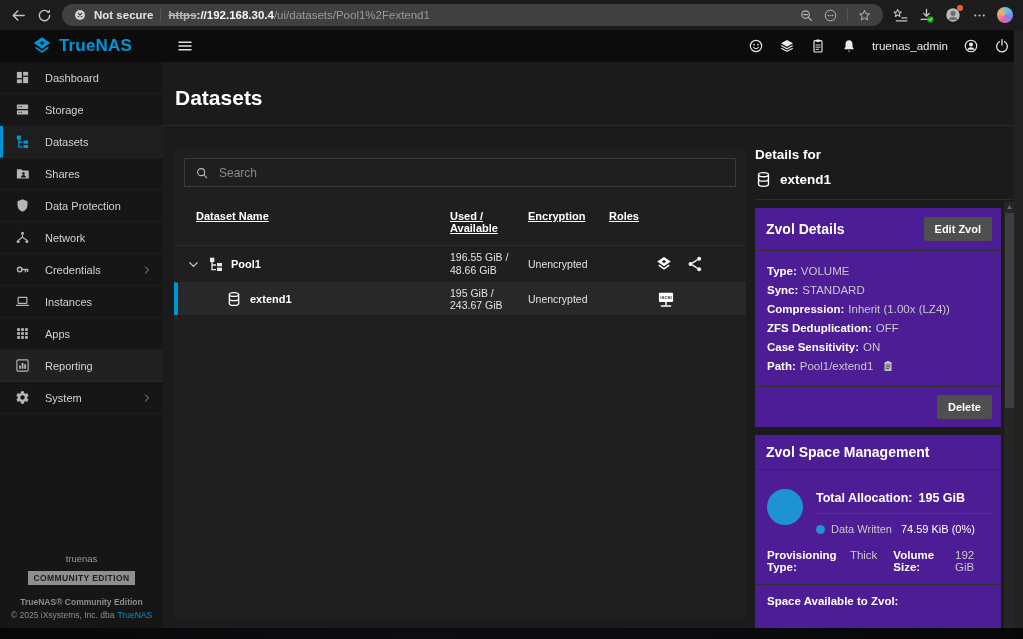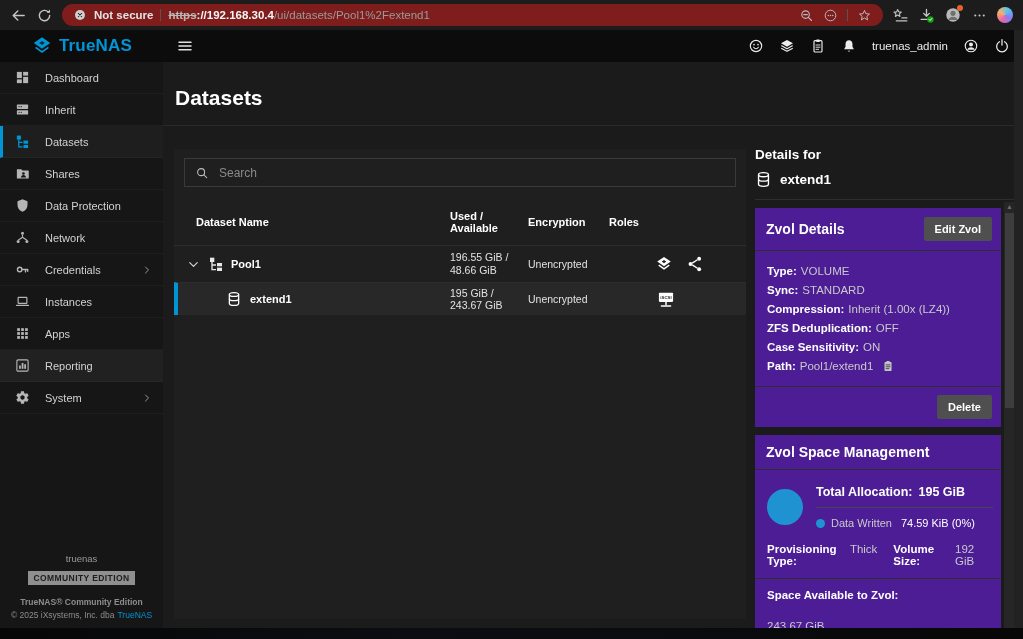--- a/index.html
+++ b/index.html
@@ -4,21 +4,21 @@
 <style>
   * { margin:0; padding:0; box-sizing:border-box; }
   html,body { background:#000; }
   body { font-family:"Liberation Sans", sans-serif; }
   #screen { position:relative; width:1023px; height:639px; background:#1b1b1b; overflow:hidden; }
 
   
   .browser-bar { position:absolute; top:0; left:0; right:0; height:30px; background:#1c1c1c;
     display:flex; align-items:center; padding:0 10px; gap:9px; }
   .bicon { width:17px; height:17px; color:#c4c4c4; flex:none; display:block; }
-  .url-pill { flex:1; height:22px; background:#7f1d1d; border-radius:12px; display:flex;
+  .url-pill { flex:1; height:22px; background:#404040; border-radius:12px; display:flex;
     align-items:center; padding:0 11px; gap:7px; min-width:0; }
   .url-pill .sep { width:1px; height:12px; background:#555; flex:none; }
   .notsecure { font-size:11.5px; color:#e3e3e3; font-weight:bold; white-space:nowrap; }
   .url-text { font-size:11.5px; white-space:nowrap; overflow:hidden; flex:1; }
   .url-scheme { color:#b9b9b9; text-decoration:line-through; font-weight:bold; }
   .url-host { color:#f5f5f5; font-weight:bold; }
   .url-path { color:#9a9a9a; }
   .pill-right { display:flex; align-items:center; gap:9px; margin-left:auto; }
   .pill-right .bicon { width:15px; height:15px; color:#b9b9b9; }
   .copilot-icon { width:16px; height:16px; border-radius:50%;
@@ -66,21 +66,21 @@
   .title-divider { margin-top:15px; border-bottom:1px solid #2a2a2a; }
   .content-row { display:flex; align-items:flex-start; }
 
   .table-card { margin:23px 0 0 11px; width:572px; height:470px; background:#1f1f1f; flex:none; }
   .tbl-search { margin:9px 10px 10px; height:29px; border:1px solid #3a3a3a; display:flex;
     align-items:center; padding:0 10px; gap:10px; }
   .tbl-search .sicon { width:14px; height:14px; color:#bdbdbd; flex:none; }
   .tbl-search input { flex:1; background:transparent; border:none; outline:none; color:#f9a8d4;
     font-size:12px; font-family:inherit; }
   .tbl-search input::placeholder { color:#8a8a8a; }
-  .thead { display:flex; align-items:center; padding:13px 0 11px; font-size:11px; font-weight:bold; color:#fff; }
+  .thead { display:flex; padding:13px 0 11px; font-size:11px; font-weight:bold; color:#fff;text-decoration:underline; }
   .col-name { width:276px; padding-left:22px; }
   .col-used { width:78px; }
   .col-enc { width:81px; }
   .col-roles { flex:1; }
   .drow { display:flex; align-items:center; border-top:1px solid #2c2c2c; font-size:10.5px;
     color:#e2e2e2; cursor:pointer; }
   .drow .cell-name { display:flex; align-items:center; }
   .drow .ds-label { font-size:11px; font-weight:bold; color:#fff; }
   .row-pool { height:37px; }
   .row-pool .cell-name { padding-left:12px; gap:7px; }
@@ -110,21 +110,21 @@
     font-weight:bold; padding:6px 11px; font-family:inherit; cursor:pointer; }
   .card-body { padding:11px 12px 10px; }
   .fld { font-size:11.5px; line-height:19px; color:#c9c9c9; display:flex; align-items:center; gap:4px; }
   .fld b { color:#fff; }
   .copy-ic { width:13px; height:13px; color:#c3c3c3; margin-left:4px; cursor:pointer; }
   .card-foot { border-top:1px solid #2e2e2e; padding:8px 9px; text-align:right; }
 
   .donut-row { display:flex; gap:13px; padding:13px 8px 4px 12px; align-items:flex-start; }
   .donut { width:34px; height:34px; border:18px solid #1f93d1; border-radius:50%; flex:none; margin-top:6px; }
   .alloc { flex:1; min-width:0; }
-  .alloc-line { font-size:12.5px; color:#fff; font-weight:bold; display:flex; gap:6px; margin-top:2px; }
+  .alloc-line { font-size:12.5px; color:#fff; font-weight:bold; display:flex; gap:6px; margin-top:8px; }
   .alloc-div { border-top:1px solid #474747; margin:8px 0 9px; }
   .legend { display:flex; align-items:center; gap:6px; font-size:11px; }
   .legend-dot { width:9px; height:9px; border-radius:50%; background:#1f93d1; flex:none; }
   .legend-label { color:#c9c9c9; }
   .legend-val { color:#fff; margin-left:3px; }
   .prov-row { display:flex; gap:16px; padding:10px 12px 11px; font-size:11.5px; color:#c9c9c9;
     border-bottom:1px solid #2e2e2e; }
   .prov-row b { color:#fff; }
   .prov-item { display:flex; gap:4px; }
   .space-block { padding:10px 12px 13px; font-size:11.5px; }
@@ -415,21 +415,21 @@
     <div class="side-item">
       <svg class="sicon" viewBox="0 0 24 24">
           <use href="#i-dashboard"></use>
         </svg>
       <span>Dashboard</span>
     </div>
     <div class="side-item">
       <svg class="sicon" viewBox="0 0 24 24">
           <use href="#i-storage"></use>
         </svg>
-      <span>Inherit</span>
+      <span>Storage</span>
     </div>
     <div class="side-item active">
       <svg class="sicon" viewBox="0 0 24 24">
           <use href="#i-datasets"></use>
         </svg>
       <span>Datasets</span>
     </div>
     <div class="side-item">
       <svg class="sicon" viewBox="0 0 24 24">
           <use href="#i-shares"></use>

